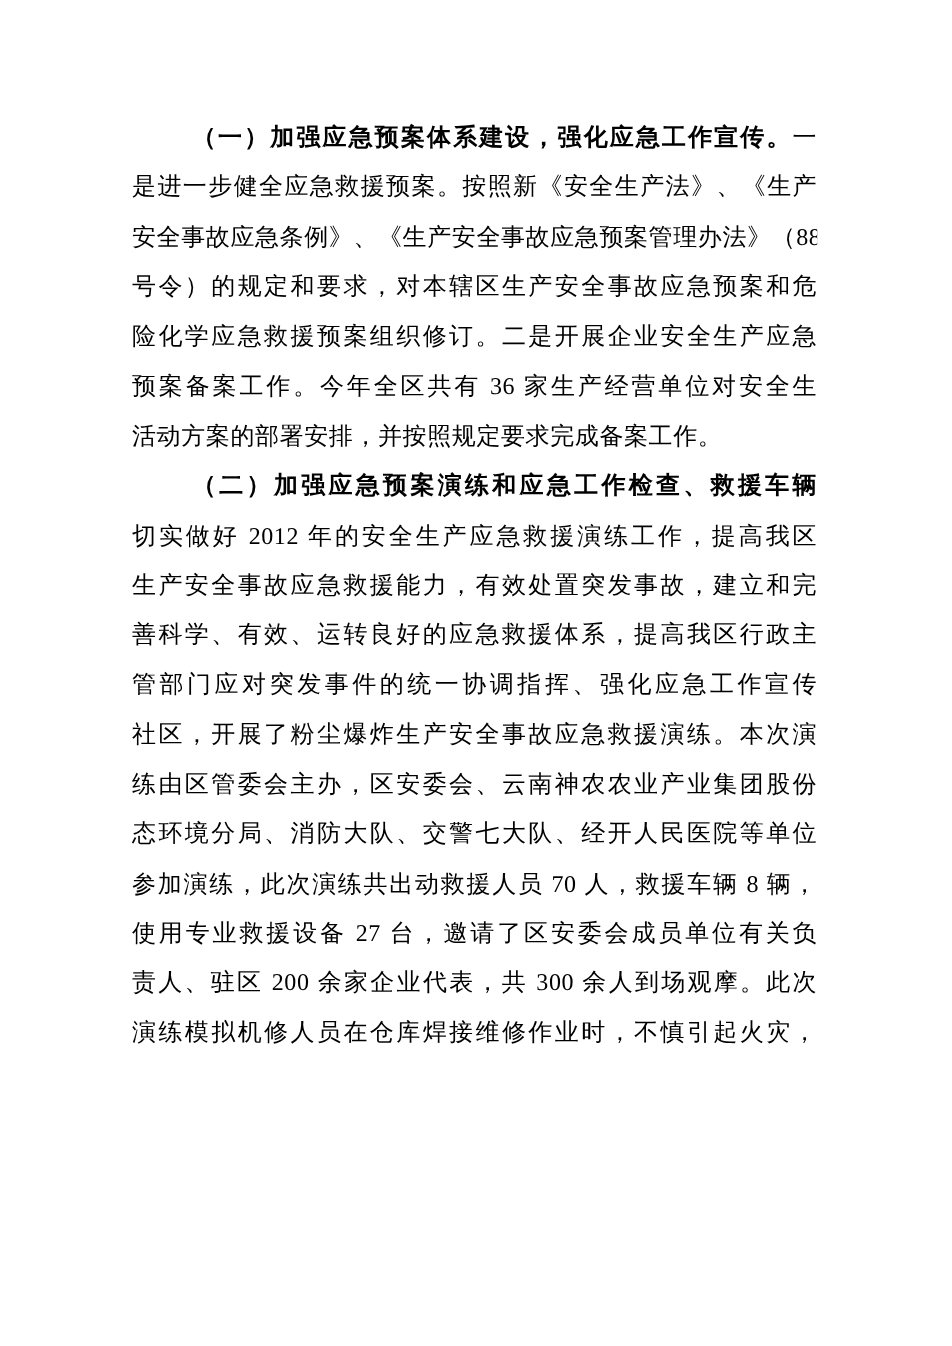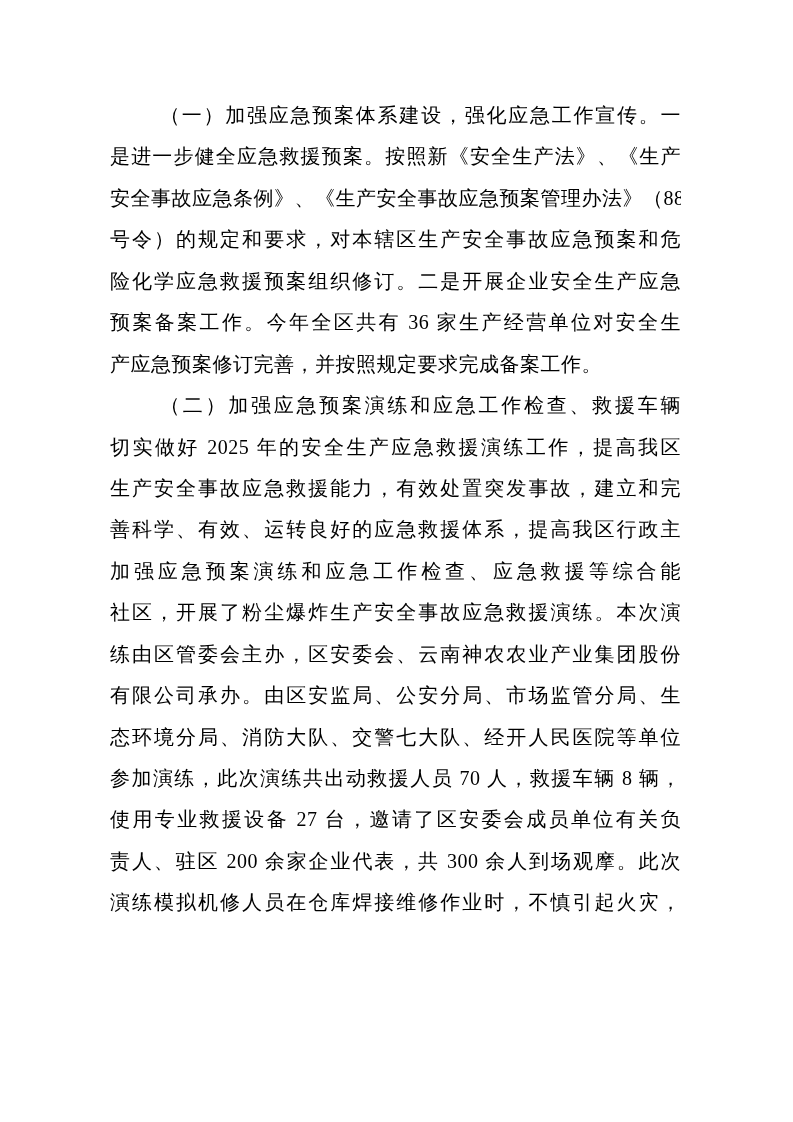--- a/index.html
+++ b/index.html
@@ -34,42 +34,41 @@
     text-justify: inter-character;
     letter-spacing: 0.5px;
   }
   .line.para-end {
     text-align-last: left;
   }
   .line.indent {
     padding-left: 50px;
   }
   .seg-bold {
-    font-weight: 400;
+    font-weight: 700;
   }
 </style>
 </head>
 <body>
 
 <div class="page">
   <div class="text-block">
       <div class="line indent"><span class="seg-bold">（一）加强应急预案体系建设，强化应急工作宣传。</span><span class="seg-regular">一</span></div>
       <div class="line"><span class="seg-regular">是进一步健全应急救援预案。按照新《安全生产法》、《生产</span></div>
       <div class="line"><span class="seg-regular">安全事故应急条例》、《生产安全事故应急预案管理办法》（88</span></div>
       <div class="line"><span class="seg-regular">号令）的规定和要求，对本辖区生产安全事故应急预案和危</span></div>
       <div class="line"><span class="seg-regular">险化学应急救援预案组织修订。二是开展企业安全生产应急</span></div>
       <div class="line"><span class="seg-regular">预案备案工作。今年全区共有 36 家生产经营单位对安全生</span></div>
-      <div class="line para-end"><span class="seg-regular">产应急预案修订完善，并按照规定要求完成备案工作。</span></div>
+      <div class="line para-end"><span class="seg-regular">活动方案的部署安排，并按照规定要求完成备案工作。</span></div>
       <div class="line indent"><span class="seg-bold">（二）加强应急预案演练和应急工作检查、救援车辆</span></div>
-      <div class="line"><span class="seg-regular">切实做好 2025 年的安全生产应急救援演练工作，提高我区</span></div>
+      <div class="line"><span class="seg-regular">切实做好 2012 年的安全生产应急救援演练工作，提高我区</span></div>
       <div class="line"><span class="seg-regular">生产安全事故应急救援能力，有效处置突发事故，建立和完</span></div>
       <div class="line"><span class="seg-regular">善科学、有效、运转良好的应急救援体系，提高我区行政主</span></div>
-      <div class="line"><span class="seg-regular">加强应急预案演练和应急工作检查、应急救援等综合能</span></div>
+      <div class="line"><span class="seg-regular">管部门应对突发事件的统一协调指挥、强化应急工作宣传</span></div>
       <div class="line"><span class="seg-regular">社区，开展了粉尘爆炸生产安全事故应急救援演练。本次演</span></div>
       <div class="line"><span class="seg-regular">练由区管委会主办，区安委会、云南神农农业产业集团股份</span></div>
-      <div class="line"><span class="seg-regular">有限公司承办。由区安监局、公安分局、市场监管分局、生</span></div>
       <div class="line"><span class="seg-regular">态环境分局、消防大队、交警七大队、经开人民医院等单位</span></div>
       <div class="line"><span class="seg-regular">参加演练，此次演练共出动救援人员 70 人，救援车辆 8 辆，</span></div>
       <div class="line"><span class="seg-regular">使用专业救援设备 27 台，邀请了区安委会成员单位有关负</span></div>
       <div class="line"><span class="seg-regular">责人、驻区 200 余家企业代表，共 300 余人到场观摩。此次</span></div>
       <div class="line"><span class="seg-regular">演练模拟机修人员在仓库焊接维修作业时，不慎引起火灾，</span></div>
     </div>
 </div>
 
 </body></html>

